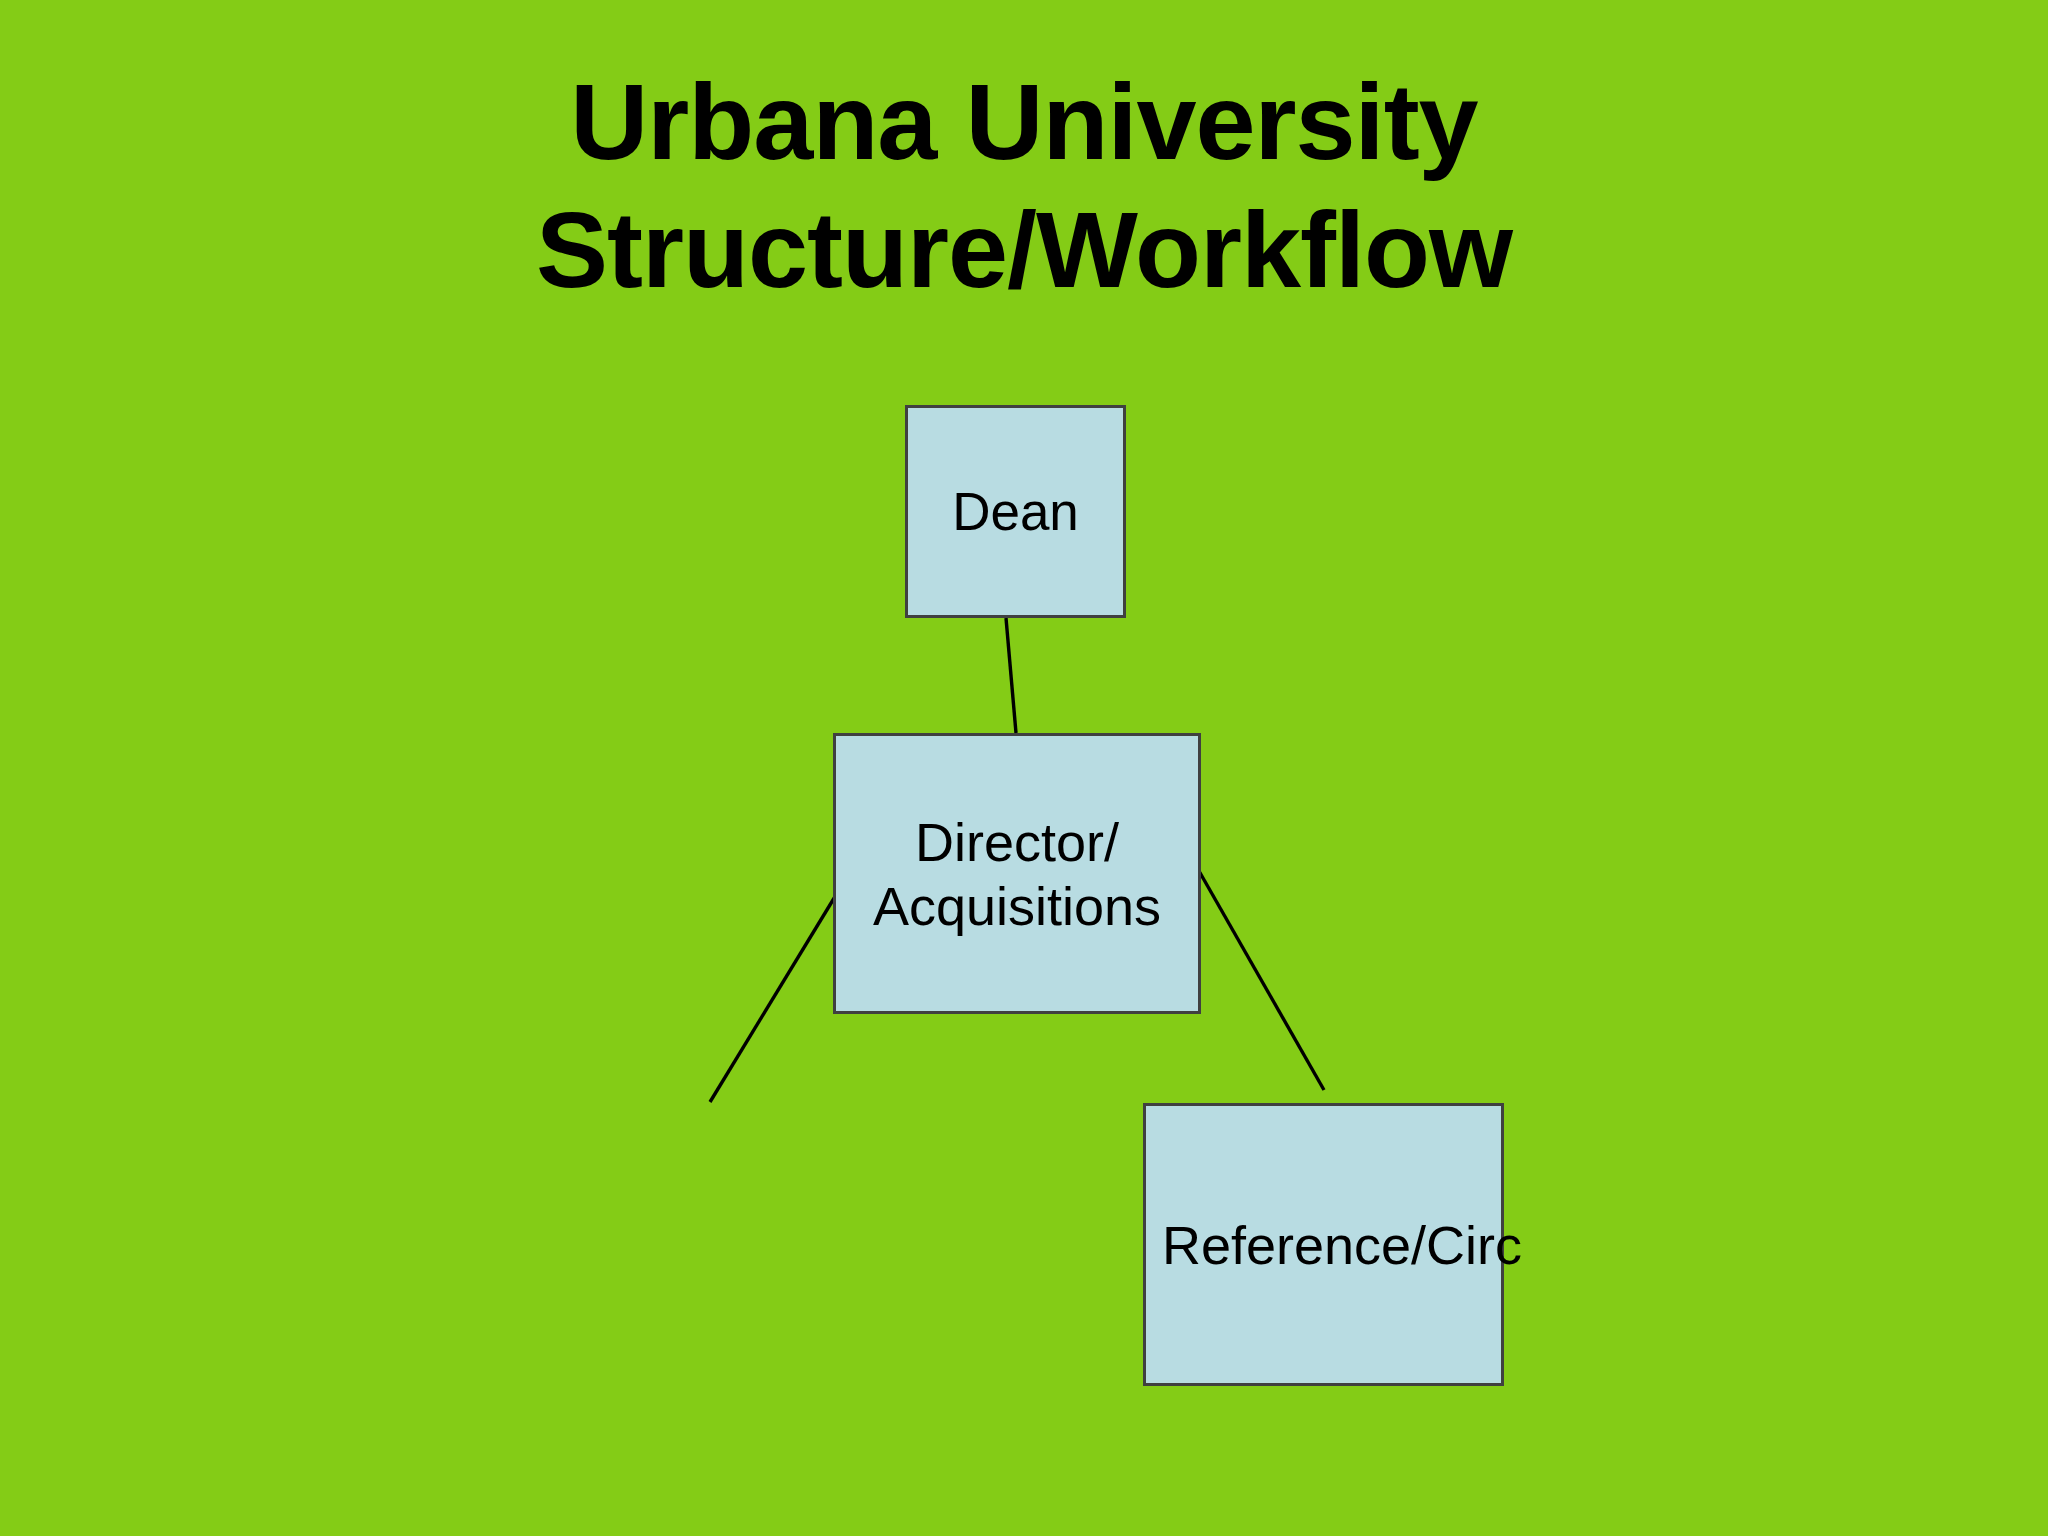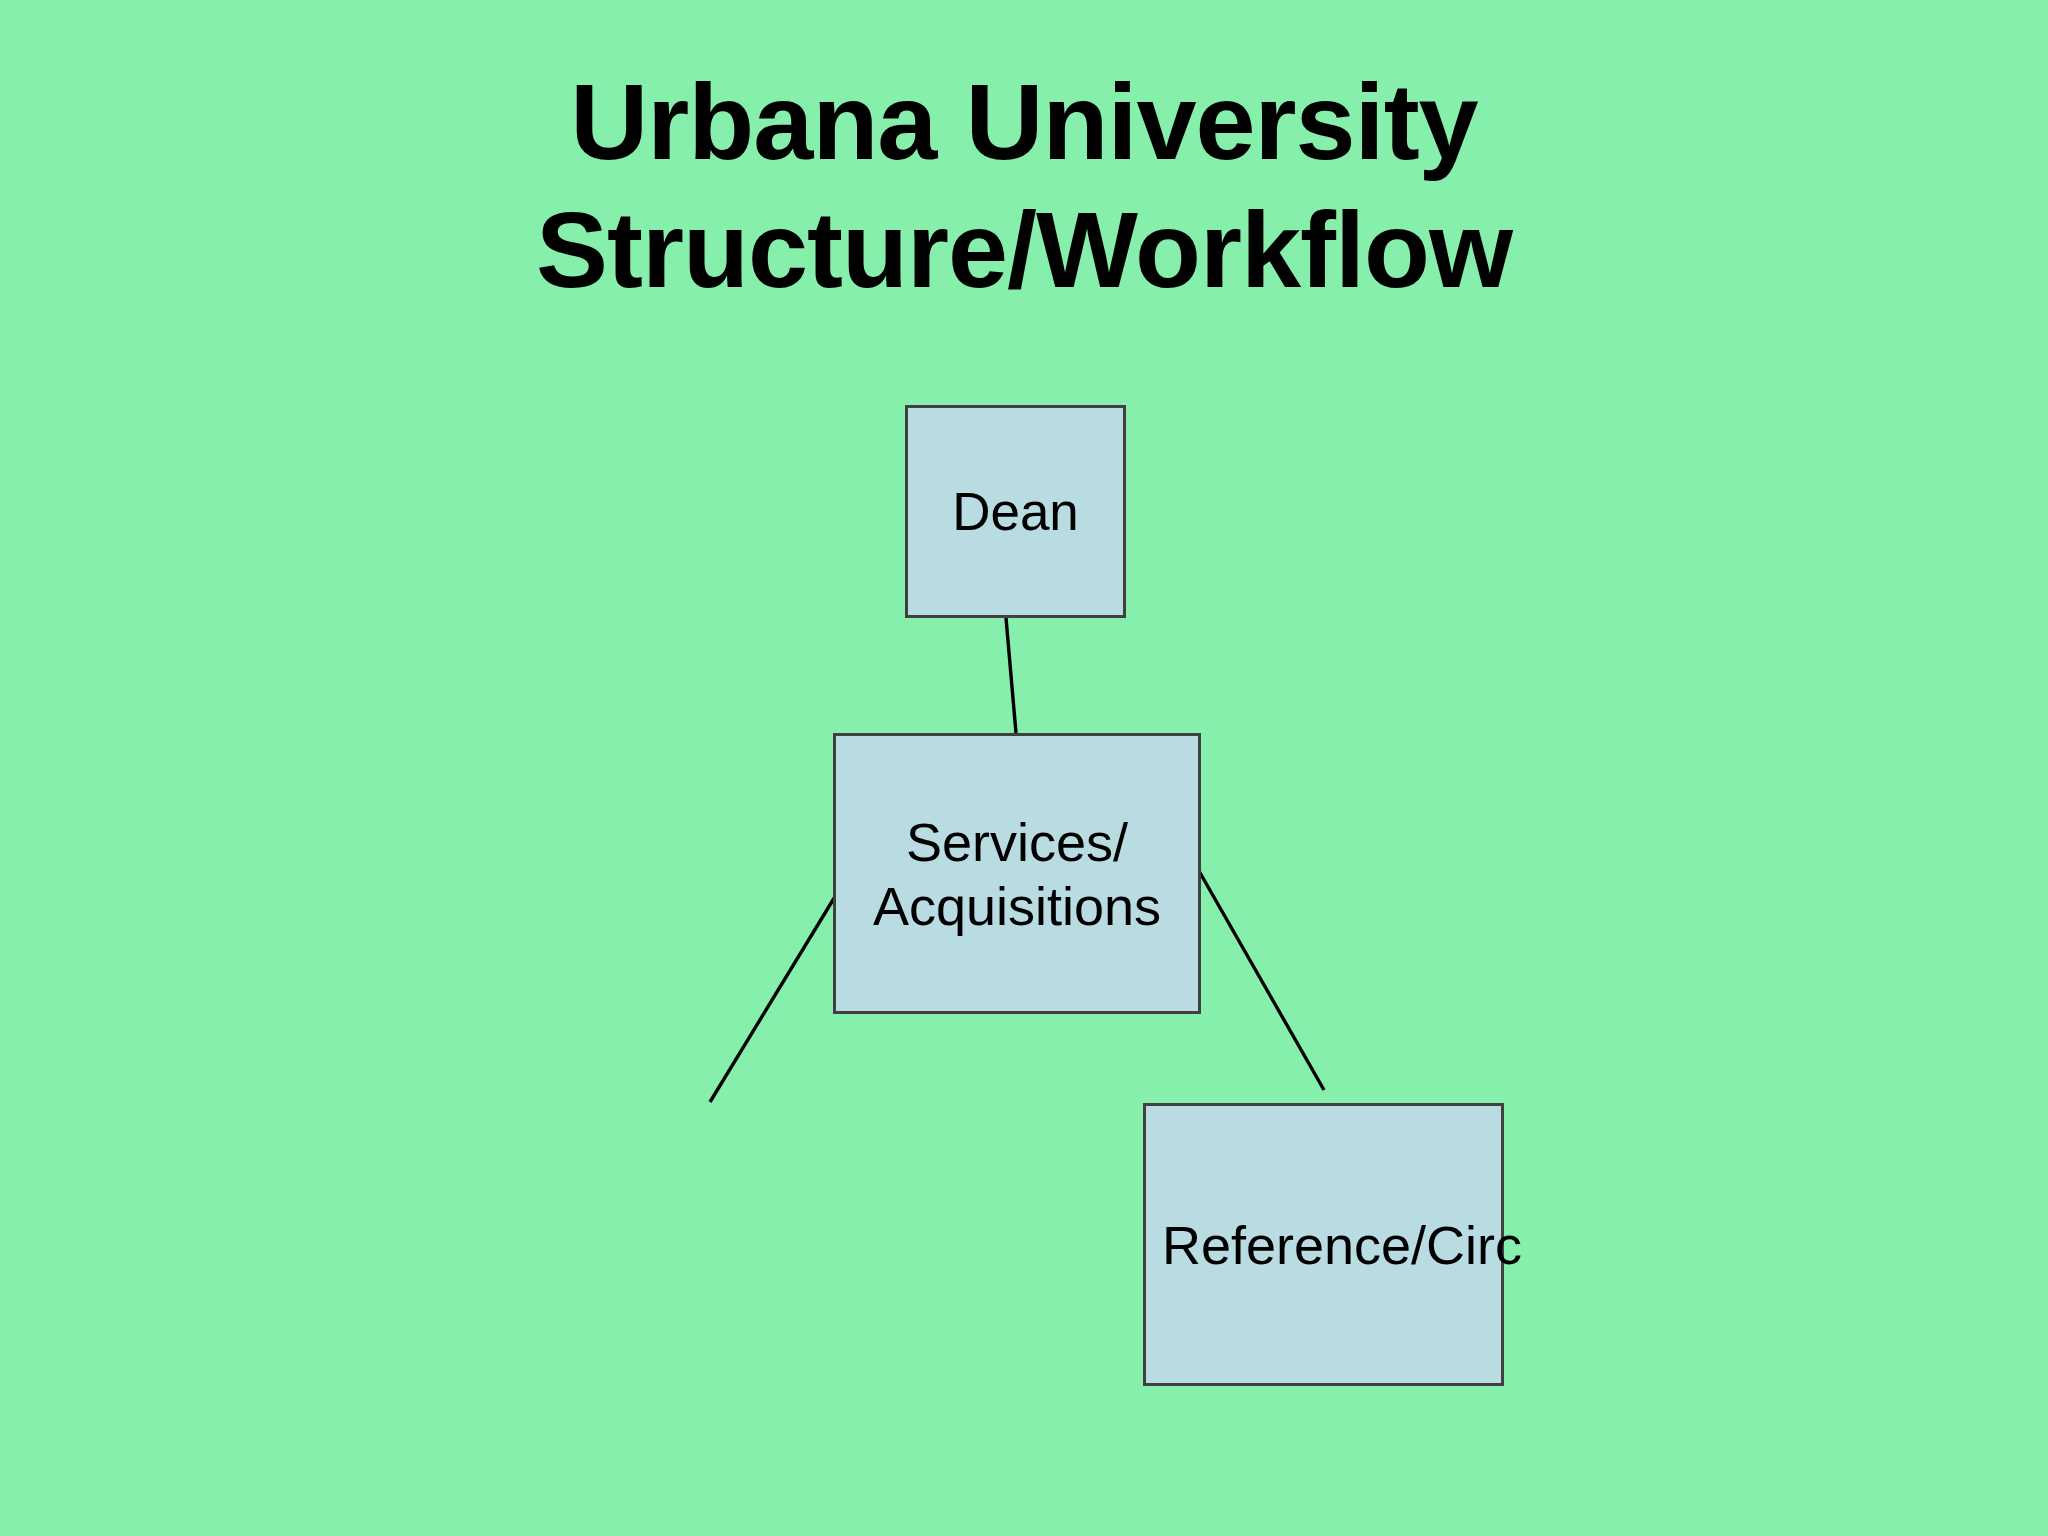--- a/index.html
+++ b/index.html
@@ -8,21 +8,21 @@
     padding: 0;
     background: #ffffff;
   }
   body {
     font-family: "Liberation Sans", sans-serif;
   }
   #slide {
     position: relative;
     width: 2048px;
     height: 1536px;
-    background: #86efac;
+    background: #84cc16;
     overflow: hidden;
   }
 
   
   #title-block {
     position: absolute;
     left: 0;
     top: 58px;
     width: 2048px;
     text-align: center;
@@ -99,21 +99,21 @@
     <line class="connector-line" x1="1006" y1="618" x2="1016" y2="733"></line>
     <line class="connector-line" x1="836" y1="895" x2="710" y2="1102"></line>
     <line class="connector-line" x1="1199" y1="871" x2="1324" y2="1090"></line>
   </svg>
 
   <div class="org-box" id="box-dean">
     <span class="org-box-label">Dean</span>
   </div>
 
   <div class="org-box" id="box-director">
-    <span class="org-box-label">Services/
+    <span class="org-box-label">Director/
 Acquisitions</span>
   </div>
 
 
   <div class="org-box" id="box-reference">
     <span class="org-box-label">Reference/Circ</span>
   </div>
 
 </div>
 

